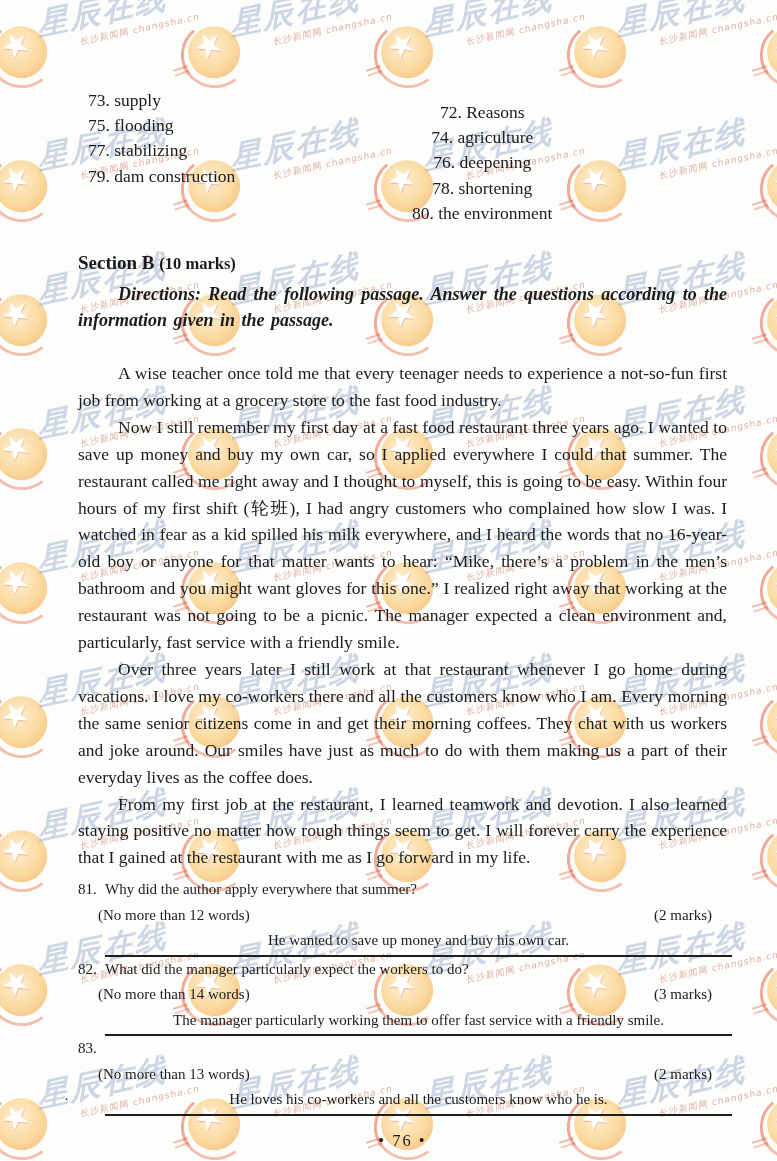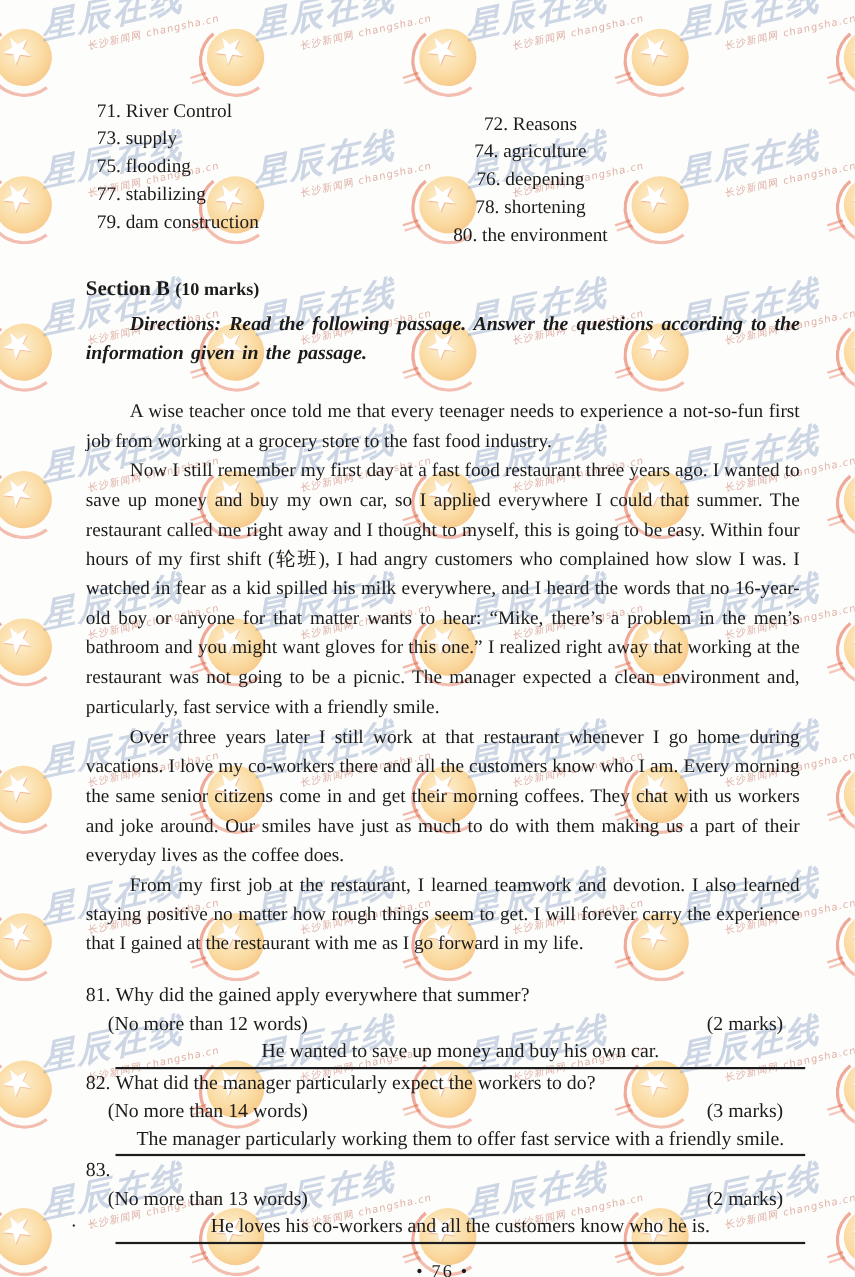--- a/index.html
+++ b/index.html
@@ -66,21 +66,21 @@
     font-size:18px; line-height:26px; text-align:justify; text-indent:40px;
     word-spacing:2px;
   }
 
   .passage { margin-top:27px; }
   .passage p {
     margin:0; font-size:17.5px; line-height:26.9px;
     text-align:justify; text-indent:40px;
   }
 
-  .questions { margin-top:21px; font-size:18px; }
+  .questions { margin-top:6px; font-size:15px; }
   .question  { margin:0; }
   .q-line { display:flex; line-height:25.5px; }
   .q-num  { width:27px; flex:none; }
   .q-sub  { display:flex; justify-content:space-between; line-height:25.5px;
             padding-left:20px; padding-right:15px; }
   .q-answer-row { position:relative; display:flex; line-height:25.5px; margin-right:-5px; }
   .q-prefix { width:14px; flex:none; margin-left:-14px; text-align:left; }
   .q-answer { flex:1; margin-left:27px; border-bottom:2px solid #1d1d1d; padding-bottom:1px; white-space:nowrap;text-align:center; }
   .q83 .q-answer { margin-left:0; }
 
@@ -424,21 +424,20 @@
         <div class="wm-circle"></div>
         <div class="wm-star">★</div>
         <div class="wm-dash"></div>
       </div>
     </div>
 
   <div id="content">
 
     <div class="answer-list">
       <div class="ans-col ans-col-left">
-          <div class="ans-item">71. River Control</div>
           <div class="ans-item">73. supply</div>
           <div class="ans-item">75. flooding</div>
           <div class="ans-item">77. stabilizing</div>
           <div class="ans-item">79. dam construction</div>
         </div>
       <div class="ans-col ans-col-right">
           <div class="ans-item">72. Reasons</div>
           <div class="ans-item">74. agriculture</div>
           <div class="ans-item">76. deepening</div>
           <div class="ans-item">78. shortening</div>
@@ -457,21 +456,21 @@
         <p>A wise teacher once told me that every teenager needs to experience a not-so-fun first job from working at a grocery store to the fast food industry.</p>
         <p>Now I still remember my first day at a fast food restaurant three years ago. I wanted to save up money and buy my own car, so I applied everywhere I could that summer. The restaurant called me right away and I thought to myself, this is going to be easy. Within four hours of my first shift (轮班), I had angry customers who complained how slow I was. I watched in fear as a kid spilled his milk everywhere, and I heard the words that no 16-year-old boy or anyone for that matter wants to hear: “Mike, there’s a problem in the men’s bathroom and you might want gloves for this one.” I realized right away that working at the restaurant was not going to be a picnic. The manager expected a clean environment and, particularly, fast service with a friendly smile.</p>
         <p>Over three years later I still work at that restaurant whenever I go home during vacations. I love my co-workers there and all the customers know who I am. Every morning the same senior citizens come in and get their morning coffees. They chat with us workers and joke around. Our smiles have just as much to do with them making us a part of their everyday lives as the coffee does.</p>
         <p>From my first job at the restaurant, I learned teamwork and devotion. I also learned staying positive no matter how rough things seem to get. I will forever carry the experience that I gained at the restaurant with me as I go forward in my life.</p>
       </div>
 
     <div class="questions">
         <div class="question">
           <div class="q-line">
             <span class="q-num">81.</span>
-            <span class="q-text">Why did the gained apply everywhere that summer?</span>
+            <span class="q-text">Why did the author apply everywhere that summer?</span>
           </div>
           <div class="q-sub">
             <span>(No more than 12 words)</span>
             <span>(2 marks)</span>
           </div>
           <div class="q-answer-row">
             <div class="q-answer"><span>He wanted to save up money and buy his own car.</span></div>
           </div>
         </div>
         <div class="question">

